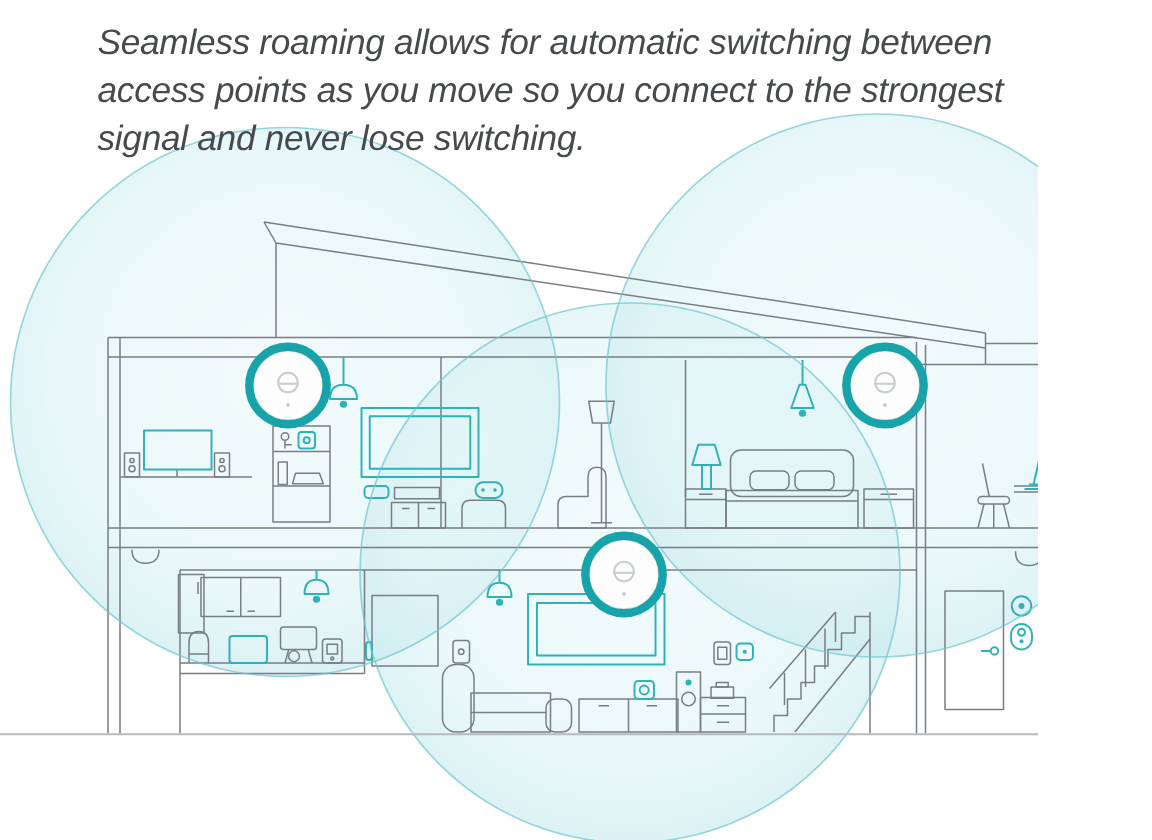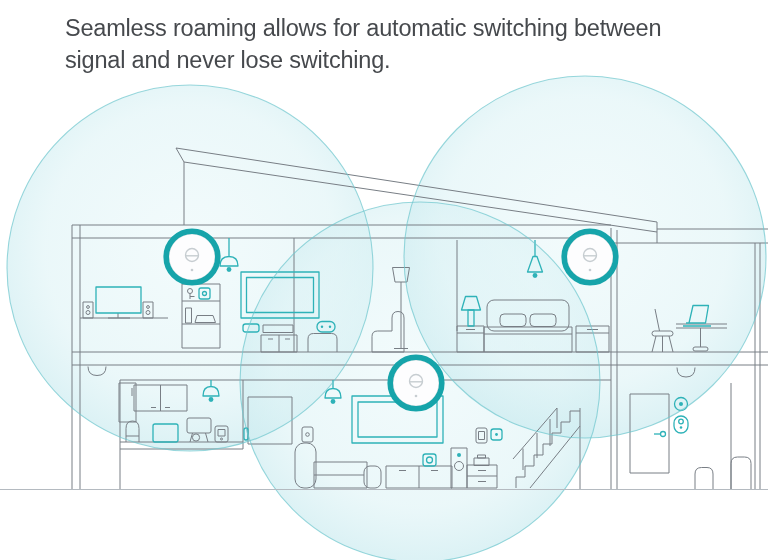--- a/index.html
+++ b/index.html
@@ -5,22 +5,22 @@
   :root{
     --accent-teal:#16a4aa;
     --device-teal:#2eb2b8;
     --line-gray:#787e85;
     --light-line:#b4bac0;
     --text-color:#46494d;
     --coverage-stroke:#6ec6cd;
     --bg:#ffffff;
   }
   html,body{margin:0;padding:0;background:var(--bg);}
-  .stage{position:relative;width:768px;height:560px;background:var(--bg);overflow:hidden;
-         font-family:"Liberation Sans","DejaVu Sans",sans-serif;}
+  .stage{position:relative;width:692px;height:560px;background:var(--bg);overflow:hidden;
+         font-family:"Liberation Sans","DejaVu Sans",sans-serif;font-style:italic;}
   .headline{position:absolute;left:65px;top:12px;width:660px;color:var(--text-color);
             font-size:23.5px;line-height:32px;letter-spacing:-0.2px;font-weight:400;}
   .headline span{display:block;white-space:nowrap;}
   svg{position:absolute;left:0;top:0;}
   .s{fill:none;stroke:var(--line-gray);stroke-width:1;stroke-linejoin:round;stroke-linecap:butt;}
   .ground{fill:none;stroke:var(--light-line);stroke-width:1.2;}
   .t{fill:none;stroke:var(--device-teal);stroke-width:1.3;stroke-linejoin:round;}
   .tf{fill:var(--device-teal);stroke:none;}
   .cov-fill{fill:url(#covGrad);stroke:none;}
   .cov-stroke{fill:none;stroke:var(--coverage-stroke);stroke-opacity:.7;stroke-width:1.1;}
@@ -276,15 +276,16 @@
 
     <g>
       <use href="#ap-symbol" width="60" height="60" transform="translate(-30,-30)" x="192" y="257"></use>
       <use href="#ap-symbol" width="60" height="60" transform="translate(-30,-30)" x="590" y="257"></use>
       <use href="#ap-symbol" width="60" height="60" transform="translate(-30,-30)" x="416" y="383"></use>
     </g>
   </svg>
 
   <div class="headline">
     <span>Seamless roaming allows for automatic switching between</span>
+    <span>access points as you move so you connect to the strongest</span>
     <span>signal and never lose switching.</span>
   </div>
 </div>
 
 </body></html>

